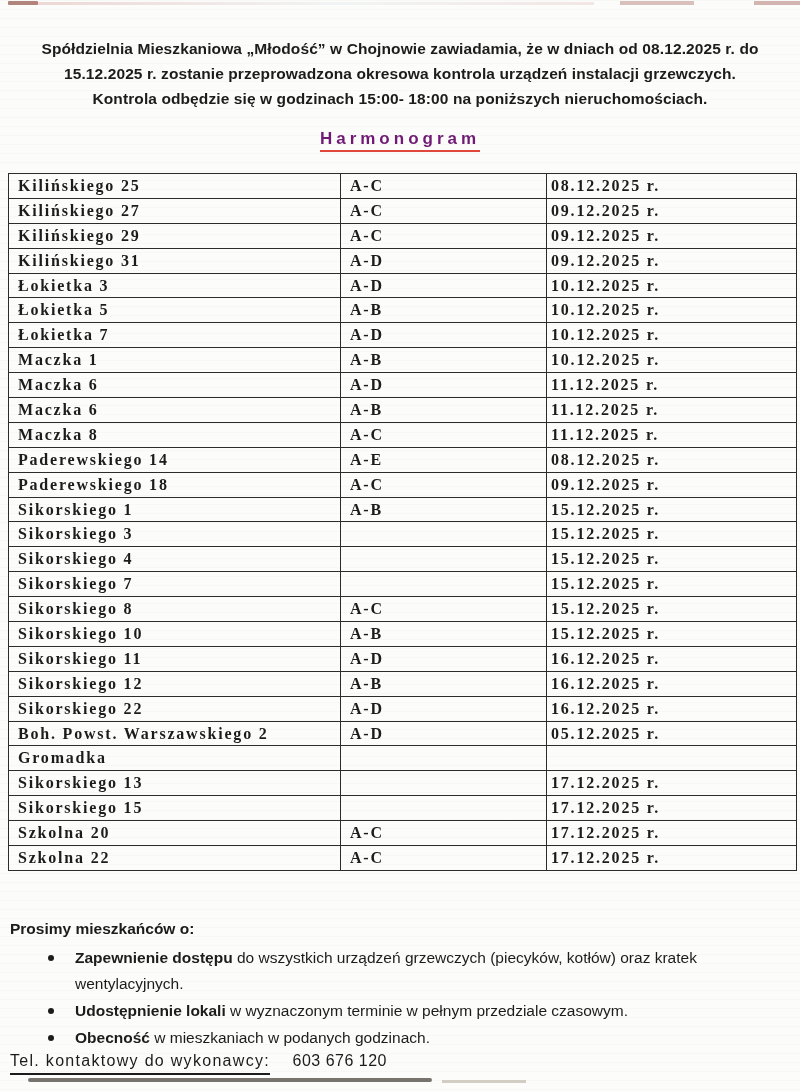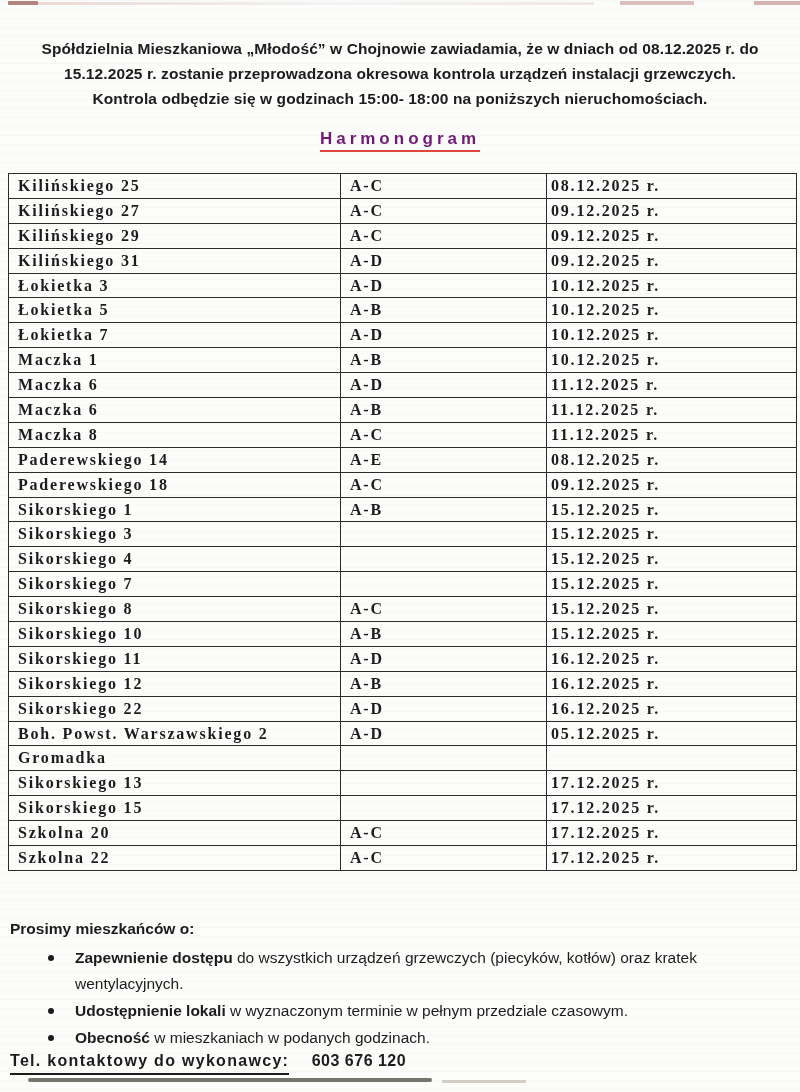--- a/index.html
+++ b/index.html
@@ -70,21 +70,21 @@
   .requests-list { list-style:none; margin:0; padding:0; }
   .requests-list li { position:relative; padding-left:65px; margin:0 0 1px 0; }
   .bullet-dot {
     position:absolute; left:38px; top:10px;
     width:6px; height:6px; background:#1c1c1c; border-radius:50%;
   }
   .lead { font-weight:bold; }
 
   .contact {
     position:absolute; top:1052px; left:10px;
-    font-size:16px; font-weight:bold; white-space:nowrap;
+    font-size:16px; font-weight:normal; white-space:nowrap;
   }
   .contact-label {
     letter-spacing:1.3px;
     border-bottom:2.5px solid #1c1c1c; padding-bottom:3px;
     display:inline-block;
   }
   .contact-phone { margin-left:18px; letter-spacing:.5px; }
 </style>
 </head>
 <body>

